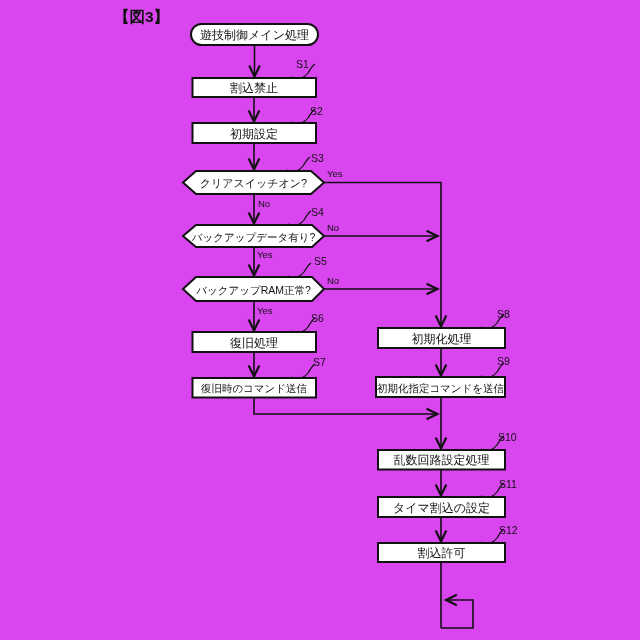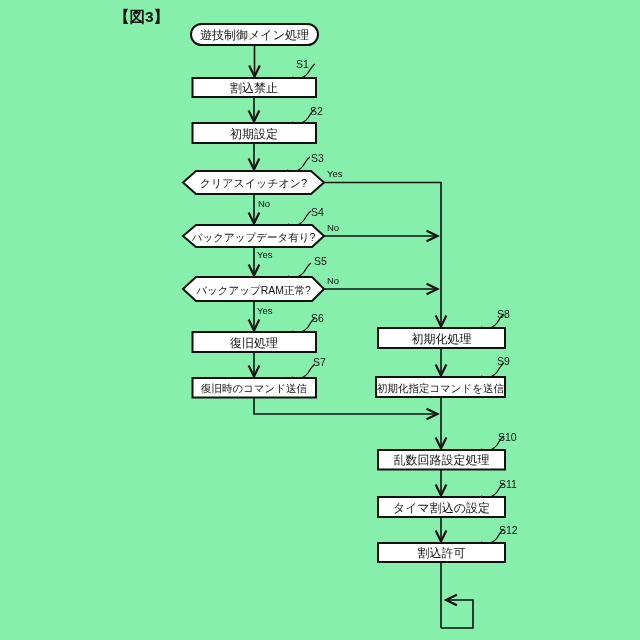--- a/index.html
+++ b/index.html
@@ -1,20 +1,20 @@
 <!DOCTYPE html>
 <html><head>
 <meta charset="utf-8">
 <style>
   html, body { margin: 0; padding: 0; background: #ffffff; }
   .page {
     position: relative;
     width: 640px;
     height: 640px;
-    background: #86efac;
+    background: #d946ef;
     font-family: "Liberation Sans", sans-serif;
     overflow: hidden;
   }
   svg { display: block; }
   text {
     fill: #111111;
     font-family: "Liberation Sans", sans-serif;
   }
   .node-text { font-size: 12px; }
   .node-text-md { font-size: 11px; }

